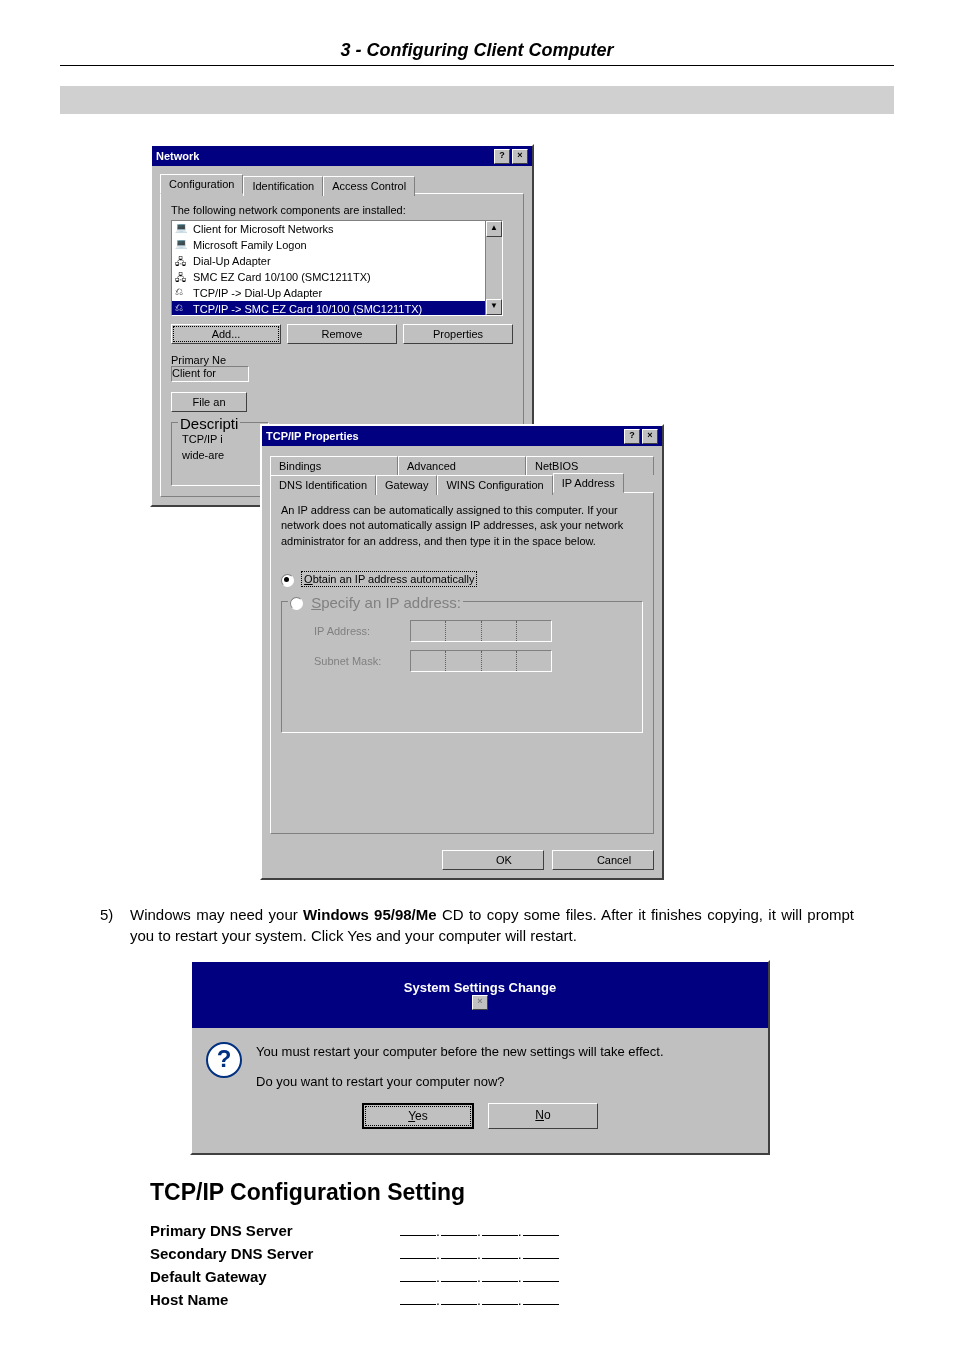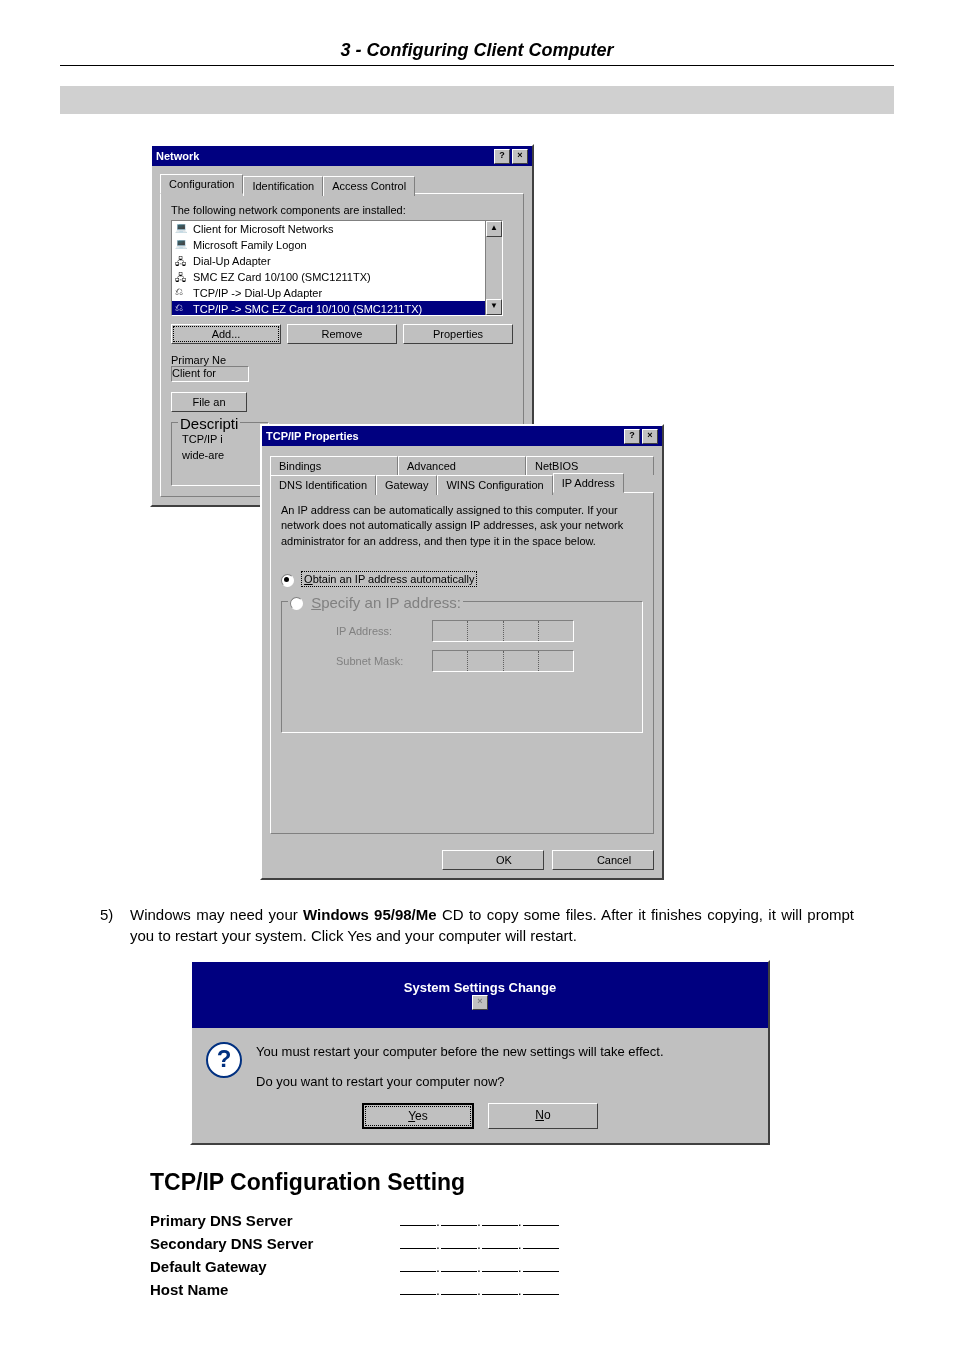--- a/index.html
+++ b/index.html
@@ -231,21 +231,21 @@
     height: 5px;
     border-radius: 50%;
     background: #000;
     left: 2px;
     top: 2px;
   }
   .ip-field-row {
     display: flex;
     align-items: center;
     gap: 10px;
-    margin: 8px 0 8px 44px;
+    margin: 8px 0 8px 22px;
     font-size: 11px;
   }
   .ip-box {
     display: flex;
     background: #fff;
     border-top: 1px solid #808080;
     border-left: 1px solid #808080;
     border-right: 1px solid #fff;
     border-bottom: 1px solid #fff;
     height: 20px;
@@ -321,21 +321,21 @@
     flex-shrink: 0;
   }
   .msg-text {
     font-size: 13px;
     line-height: 1.5;
   }
   .msg-btn-row {
     display: flex;
     gap: 14px;
     justify-content: center;
-    padding: 6px 0 14px;
+    padding: 6px 0 24px;
   }
   .msg-btn-row .btn {
     width: 108px;
     font-size: 12px;
     padding: 4px 0;
   }
   .msg-btn-row .btn.default {
     outline: 1px dotted #000;
     outline-offset: -4px;
     border: 2px solid #000;

